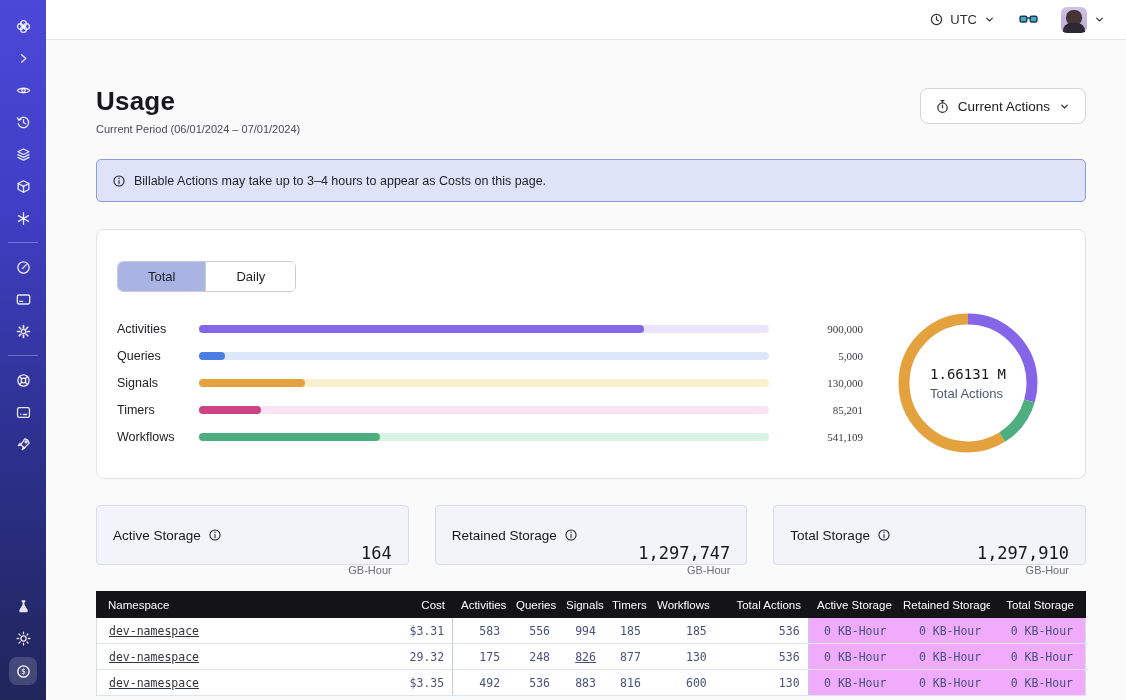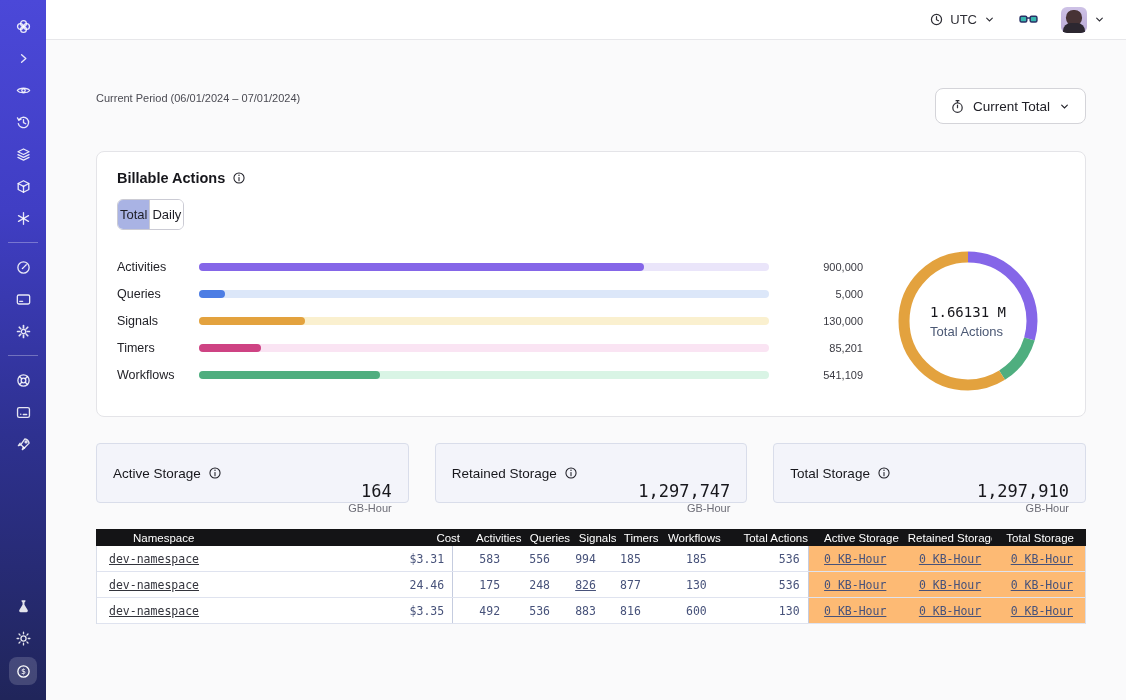--- a/index.html
+++ b/index.html
@@ -71,59 +71,59 @@
     font-size:12.5px; color:#1E1E26;
   }
 
   
   .card {
     margin-top:27px; background:#fff; border:1px solid #E4E4E8; border-radius:8px;
     padding:18px 22px 20px 20px;
   }
   .card-title-row { display:flex; align-items:center; gap:7px; font-size:14.5px; font-weight:700; color:#17171C; }
   .tabs { margin-top:13px; display:inline-flex; border:1px solid #CBCBD4; border-radius:6px; overflow:hidden; background:#fff; }
-  .tab { padding:7px 2px; font-size:13px; color:#1E1E26; cursor:pointer; background:#fff; }
+  .tab { padding:7px 30px; font-size:13px; color:#1E1E26; cursor:pointer; background:#fff; }
   .tab.selected { background:#A9B3E4; font-weight:500; }
   .tab + .tab { border-left:1px solid #CBCBD4; }
 
   .billable-body { display:flex; align-items:center; gap:10px; margin-top:16px; }
   .bars { flex:1; min-width:0; }
   .bar-row { display:flex; align-items:center; height:27px; }
   .bar-label { width:82px; flex:0 0 82px; font-size:12.5px; color:#222228; }
   .bar-track { flex:1; height:8px; border-radius:4px; position:relative; margin-right:22px; }
   .bar-fill { position:absolute; left:0; top:0; height:8px; border-radius:4px; }
-  .bar-value { width:72px; flex:0 0 72px; text-align:right; font-family:Liberation Sans, sans-serif; font-size:11px; color:#3A3A42; }
+  .bar-value { width:72px; flex:0 0 72px; text-align:right; font-family:Liberation Serif, serif; font-size:11px; color:#3A3A42; }
 
   .donut-wrap { width:190px; flex:0 0 190px; display:flex; align-items:center; justify-content:center; position:relative; }
   .donut-center { position:absolute; text-align:left; }
   .donut-center .val { font-family:"DejaVu Sans Mono",monospace; font-size:14px; color:#17171C; }
   .donut-center .lbl { margin-top:4px; font-size:13px; color:#4B5874; }
 
   
   .storage-row { display:flex; gap:26px; margin-top:26px; }
   .storage-card {
     flex:1; height:60px; background:#F3F4FA; border:1px solid #D9DDEA; border-radius:4px;
     display:flex; align-items:center; justify-content:space-between; padding:0 16px;
   }
   .storage-label { display:flex; align-items:center; gap:7px; font-size:13.5px; color:#17171C; }
   .storage-value { text-align:right;margin-top:48px; }
   .storage-value .num { font-family:"DejaVu Sans Mono",monospace; font-size:17px; color:#17171C; }
   .storage-value .unit { font-size:11px; color:#6C6C76; margin-top:1px; }
 
   
   .usage-table { margin-top:26px; }
-  .thead { display:flex; align-items:center; background:#141416; color:#fff; height:17px; font-size:11.5px;padding-left:25px; }
+  .thead { display:flex; align-items:center; background:#141416; color:#fff; height:27px; font-size:11.5px; }
   .th { padding:0 8px; white-space:nowrap; overflow:hidden; }
   .tbody { background:#fff; border-left:1px solid #D9DEE9; border-right:1px solid #D9DEE9; }
   .trow { display:flex; align-items:stretch; height:26px; border-bottom:1px solid #DFE3EF; font-family:"DejaVu Sans Mono",monospace; font-size:11.5px; color:#47527A; }
   .td { padding:0 8px; display:flex; align-items:center; white-space:nowrap; overflow:hidden; }
   .t-left { justify-content:flex-start; }
   .t-right { justify-content:flex-end; text-align:right; }
   .b-right { border-right:1px solid #C5CCDF; }
-  .storage-cell { background:#fdba74;text-decoration:underline; }
+  .storage-cell { background:#f0abfc; }
   .ns-link { color:#33343C; text-decoration:underline; cursor:pointer; }
 
   .info-icon { color:#1E1E26; display:inline-flex; }
   .muted-icon { color:#2F2F36; display:inline-flex; }
 </style>
 </head>
 <body>
 
 <div class="app">
 
@@ -299,50 +299,51 @@
         <svg width="13" height="13" viewBox="0 0 16 16" fill="none" stroke="#2F2F36" stroke-width="1.4" stroke-linecap="round">
             <polyline points="4.5 6.3 8 9.8 11.5 6.3"></polyline>
           </svg>
       </div>
     </div>
 
     <div class="content">
 
       <div class="page-head">
         <div>
+          <h1 class="page-title">Usage</h1>
           <div class="page-sub">Current Period (06/01/2024 – 07/01/2024)</div>
         </div>
         <button class="period-btn">
           <span class="muted-icon">
             <svg width="15" height="15" viewBox="0 0 16 16" fill="none" stroke="currentColor" stroke-width="1.3" stroke-linecap="round">
                 <circle cx="8" cy="9.2" r="5"></circle>
                 <line x1="8" y1="9.2" x2="8" y2="6.4"></line>
                 <line x1="6.5" y1="1.8" x2="9.5" y2="1.8"></line>
                 <line x1="8" y1="1.8" x2="8" y2="3.6"></line>
               </svg>
           </span>
-          <span>Current Total</span>
+          <span>Current Actions</span>
           <svg width="13" height="13" viewBox="0 0 16 16" fill="none" stroke="#202027" stroke-width="1.4" stroke-linecap="round">
               <polyline points="4.5 6.3 8 9.8 11.5 6.3"></polyline>
             </svg>
         </button>
       </div>
 
+      <div class="banner">
+        <span class="info-icon">
+          <svg width="14" height="14" viewBox="0 0 16 16" fill="none" stroke="currentColor" stroke-width="1.2" stroke-linecap="round">
+              <circle cx="8" cy="8" r="5.8"></circle>
+              <line x1="8" y1="7.4" x2="8" y2="11.2"></line>
+              <circle cx="8" cy="4.9" r="0.8" fill="currentColor" stroke="none"></circle>
+            </svg>
+        </span>
+        <span>Billable Actions may take up to 3–4 hours to appear as Costs on this page.</span>
+      </div>
 
       <div class="card">
-        <div class="card-title-row">
-          <span>Billable Actions</span>
-          <span class="info-icon">
-            <svg width="14" height="14" viewBox="0 0 16 16" fill="none" stroke="currentColor" stroke-width="1.2" stroke-linecap="round">
-                <circle cx="8" cy="8" r="5.8"></circle>
-                <line x1="8" y1="7.4" x2="8" y2="11.2"></line>
-                <circle cx="8" cy="4.9" r="0.8" fill="currentColor" stroke="none"></circle>
-              </svg>
-          </span>
-        </div>
         <div class="tabs">
           <div class="tab selected">Total</div>
           <div class="tab">Daily</div>
         </div>
         <div class="billable-body">
           <div class="bars" id="bars">
               <div class="bar-row">
                 <span class="bar-label">Activities</span>
                 <span class="bar-track" style="background:#EAE5FA">
                   <span class="bar-fill" style="width:78%;background:#8566E8"></span>
@@ -470,21 +471,21 @@
               <div class="td t-right" style="width: 66px;">185</div>
               <div class="td t-right b-right" style="width: 94px;">536</div>
               <div class="td t-right storage-cell" style="width: 86px;">0 KB-Hour</div>
               <div class="td t-right storage-cell" style="width: 95px;">0 KB-Hour</div>
               <div class="td t-right storage-cell" style="width: 96px; padding-right: 12px;">0 KB-Hour</div>
             </div>
             <div class="trow">
               <div class="td t-left" style="width: 261px; padding-left: 12px;">
                 <span class="ns-link">dev-namespace</span>
               </div>
-              <div class="td t-right b-right" style="width: 96px;">24.46</div>
+              <div class="td t-right b-right" style="width: 96px;">29.32</div>
               <div class="td t-right" style="width: 55px;">175</div>
               <div class="td t-right" style="width: 50px;">248</div>
               <div class="td t-right" style="width: 46px; text-decoration: underline;">826</div>
               <div class="td t-right" style="width: 45px;">877</div>
               <div class="td t-right" style="width: 66px;">130</div>
               <div class="td t-right b-right" style="width: 94px;">536</div>
               <div class="td t-right storage-cell" style="width: 86px;">0 KB-Hour</div>
               <div class="td t-right storage-cell" style="width: 95px;">0 KB-Hour</div>
               <div class="td t-right storage-cell" style="width: 96px; padding-right: 12px;">0 KB-Hour</div>
             </div>

